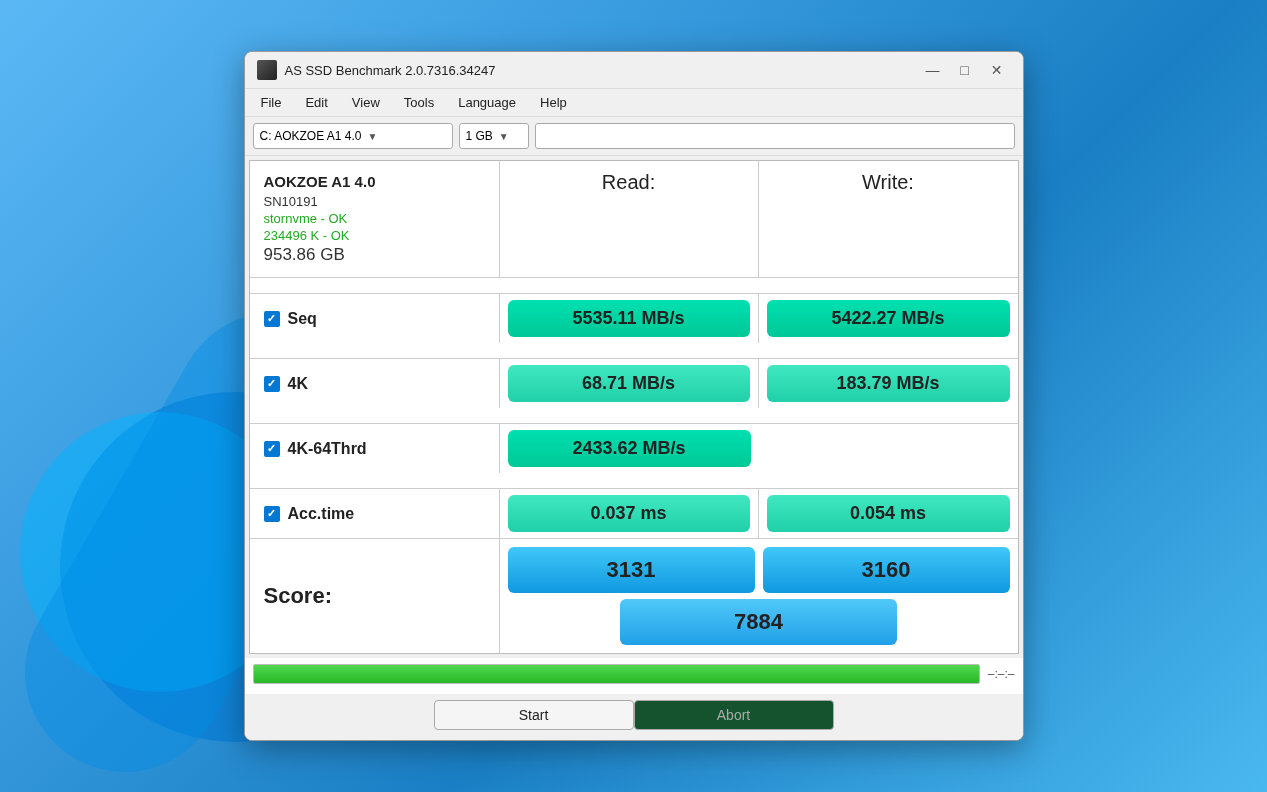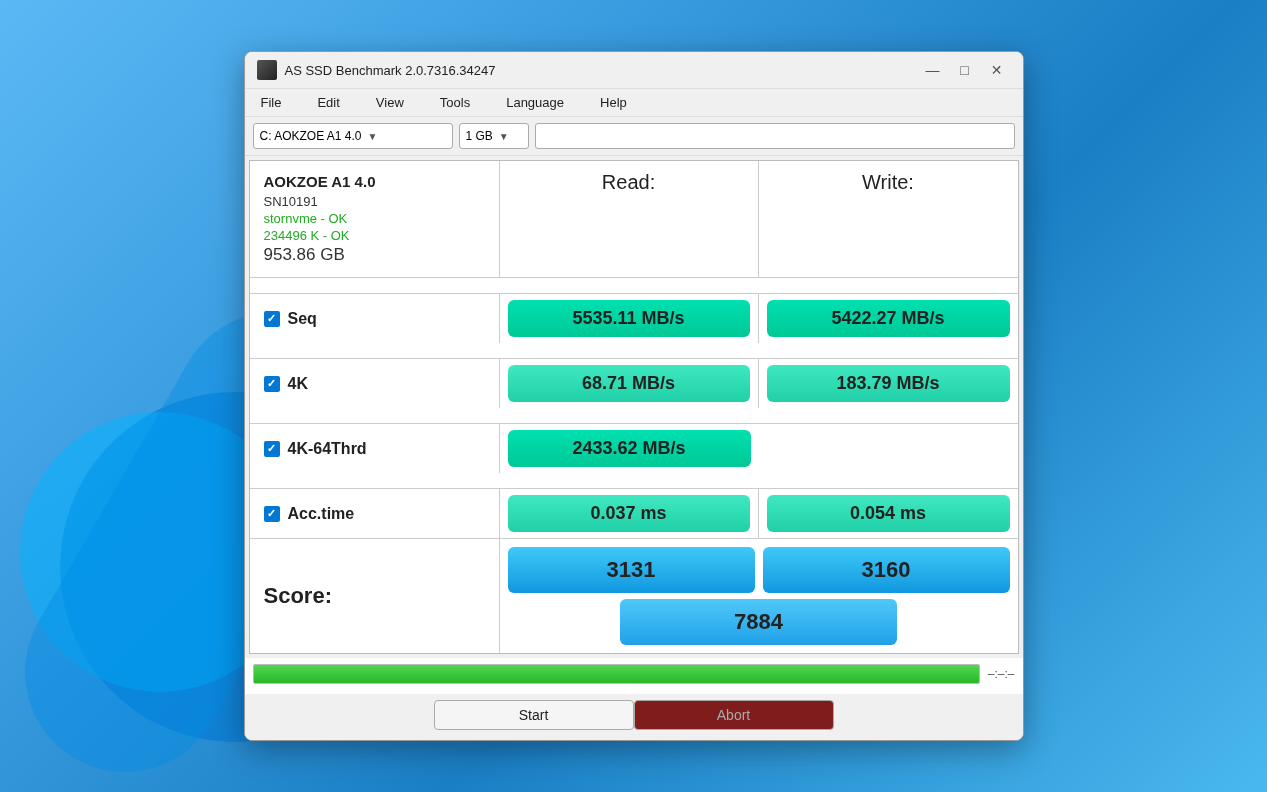--- a/index.html
+++ b/index.html
@@ -96,21 +96,21 @@
       color: #555;
       border-radius: 4px;
     }
 
     
     .menu-bar {
       display: flex;
       padding: 4px 8px;
       background: #f0f0f0;
       border-bottom: 1px solid #ddd;
-      gap: 20px;
+      gap: 8px;
     }
     .menu-item {
       padding: 2px 8px;
       font-size: 13px;
       color: #222;
       cursor: pointer;
       border-radius: 3px;
     }
 
     
@@ -342,21 +342,21 @@
       font-size: 14px;
       border-radius: 4px;
       cursor: pointer;
       border: 1px solid #aaa;
     }
     .btn-start {
       background: #f5f5f5;
       color: #222;
     }
     .btn-abort {
-      background: #7f1d1d;
+      background: #14532d;
       color: #aaa;
       cursor: default;
     }
   </style>
 </head>
 <body>
 
 <div class="bg-shape1"></div>
 <div class="bg-shape2"></div>
 <div class="bg-shape3"></div>

